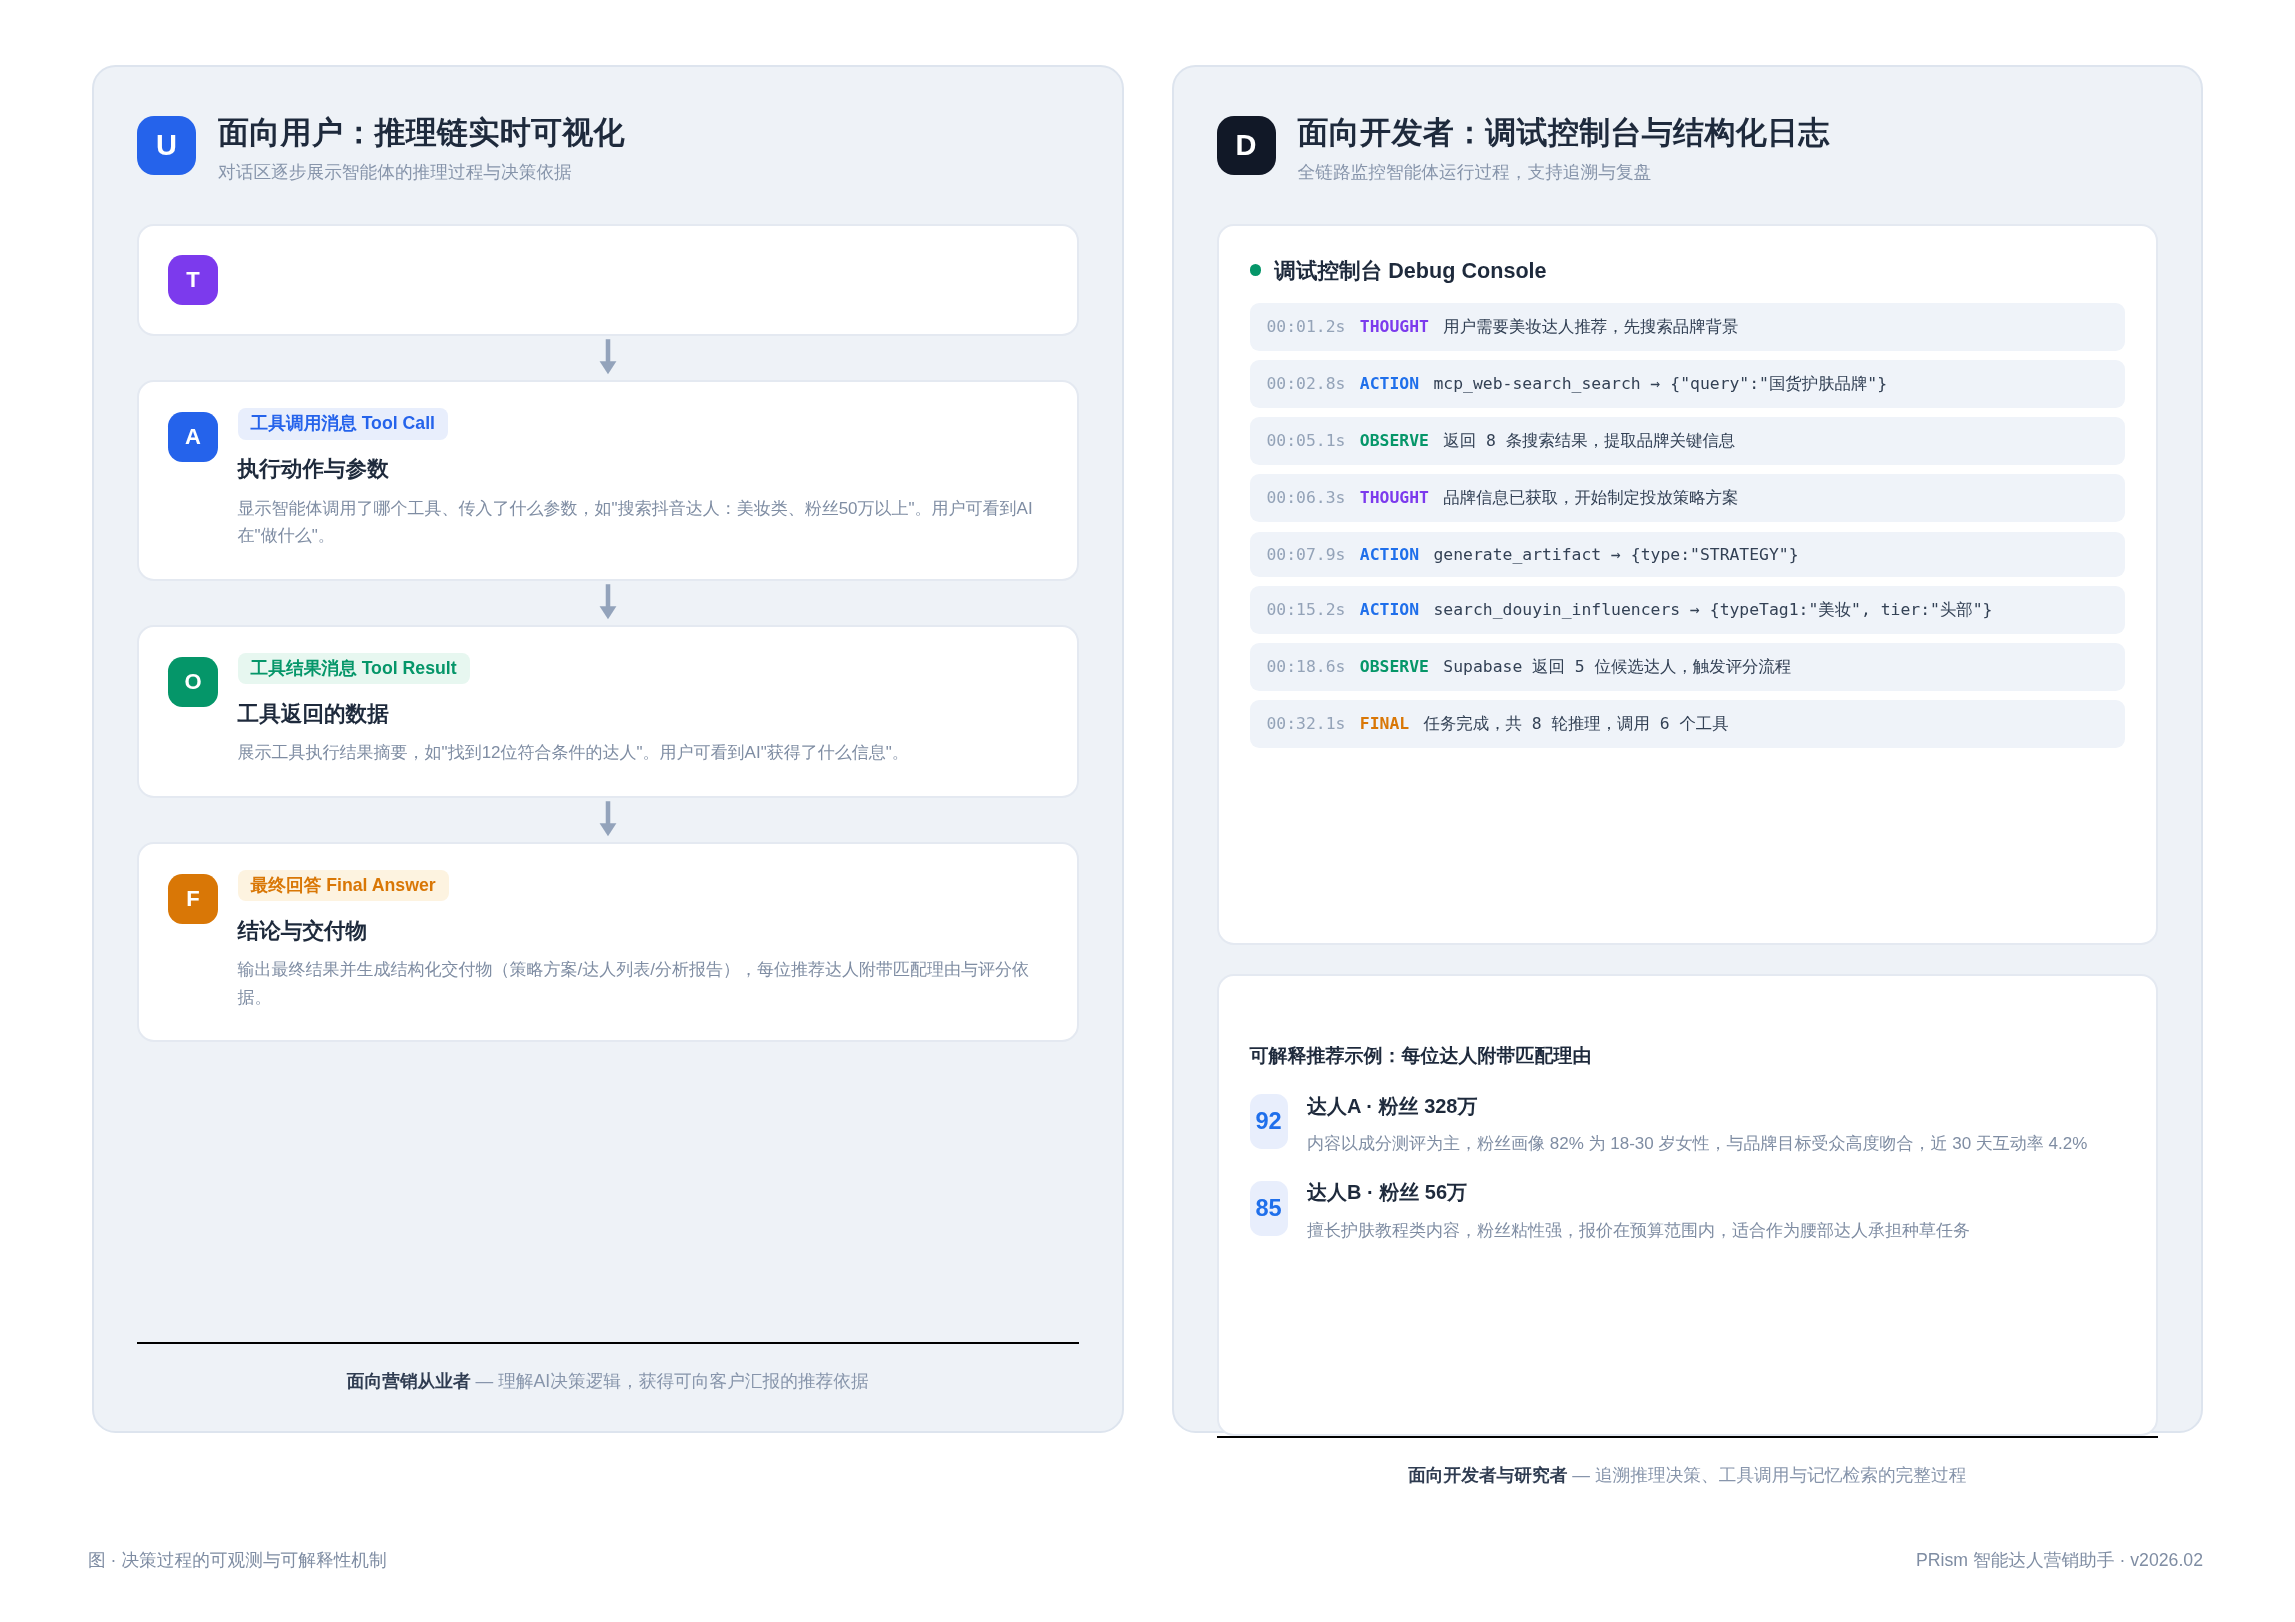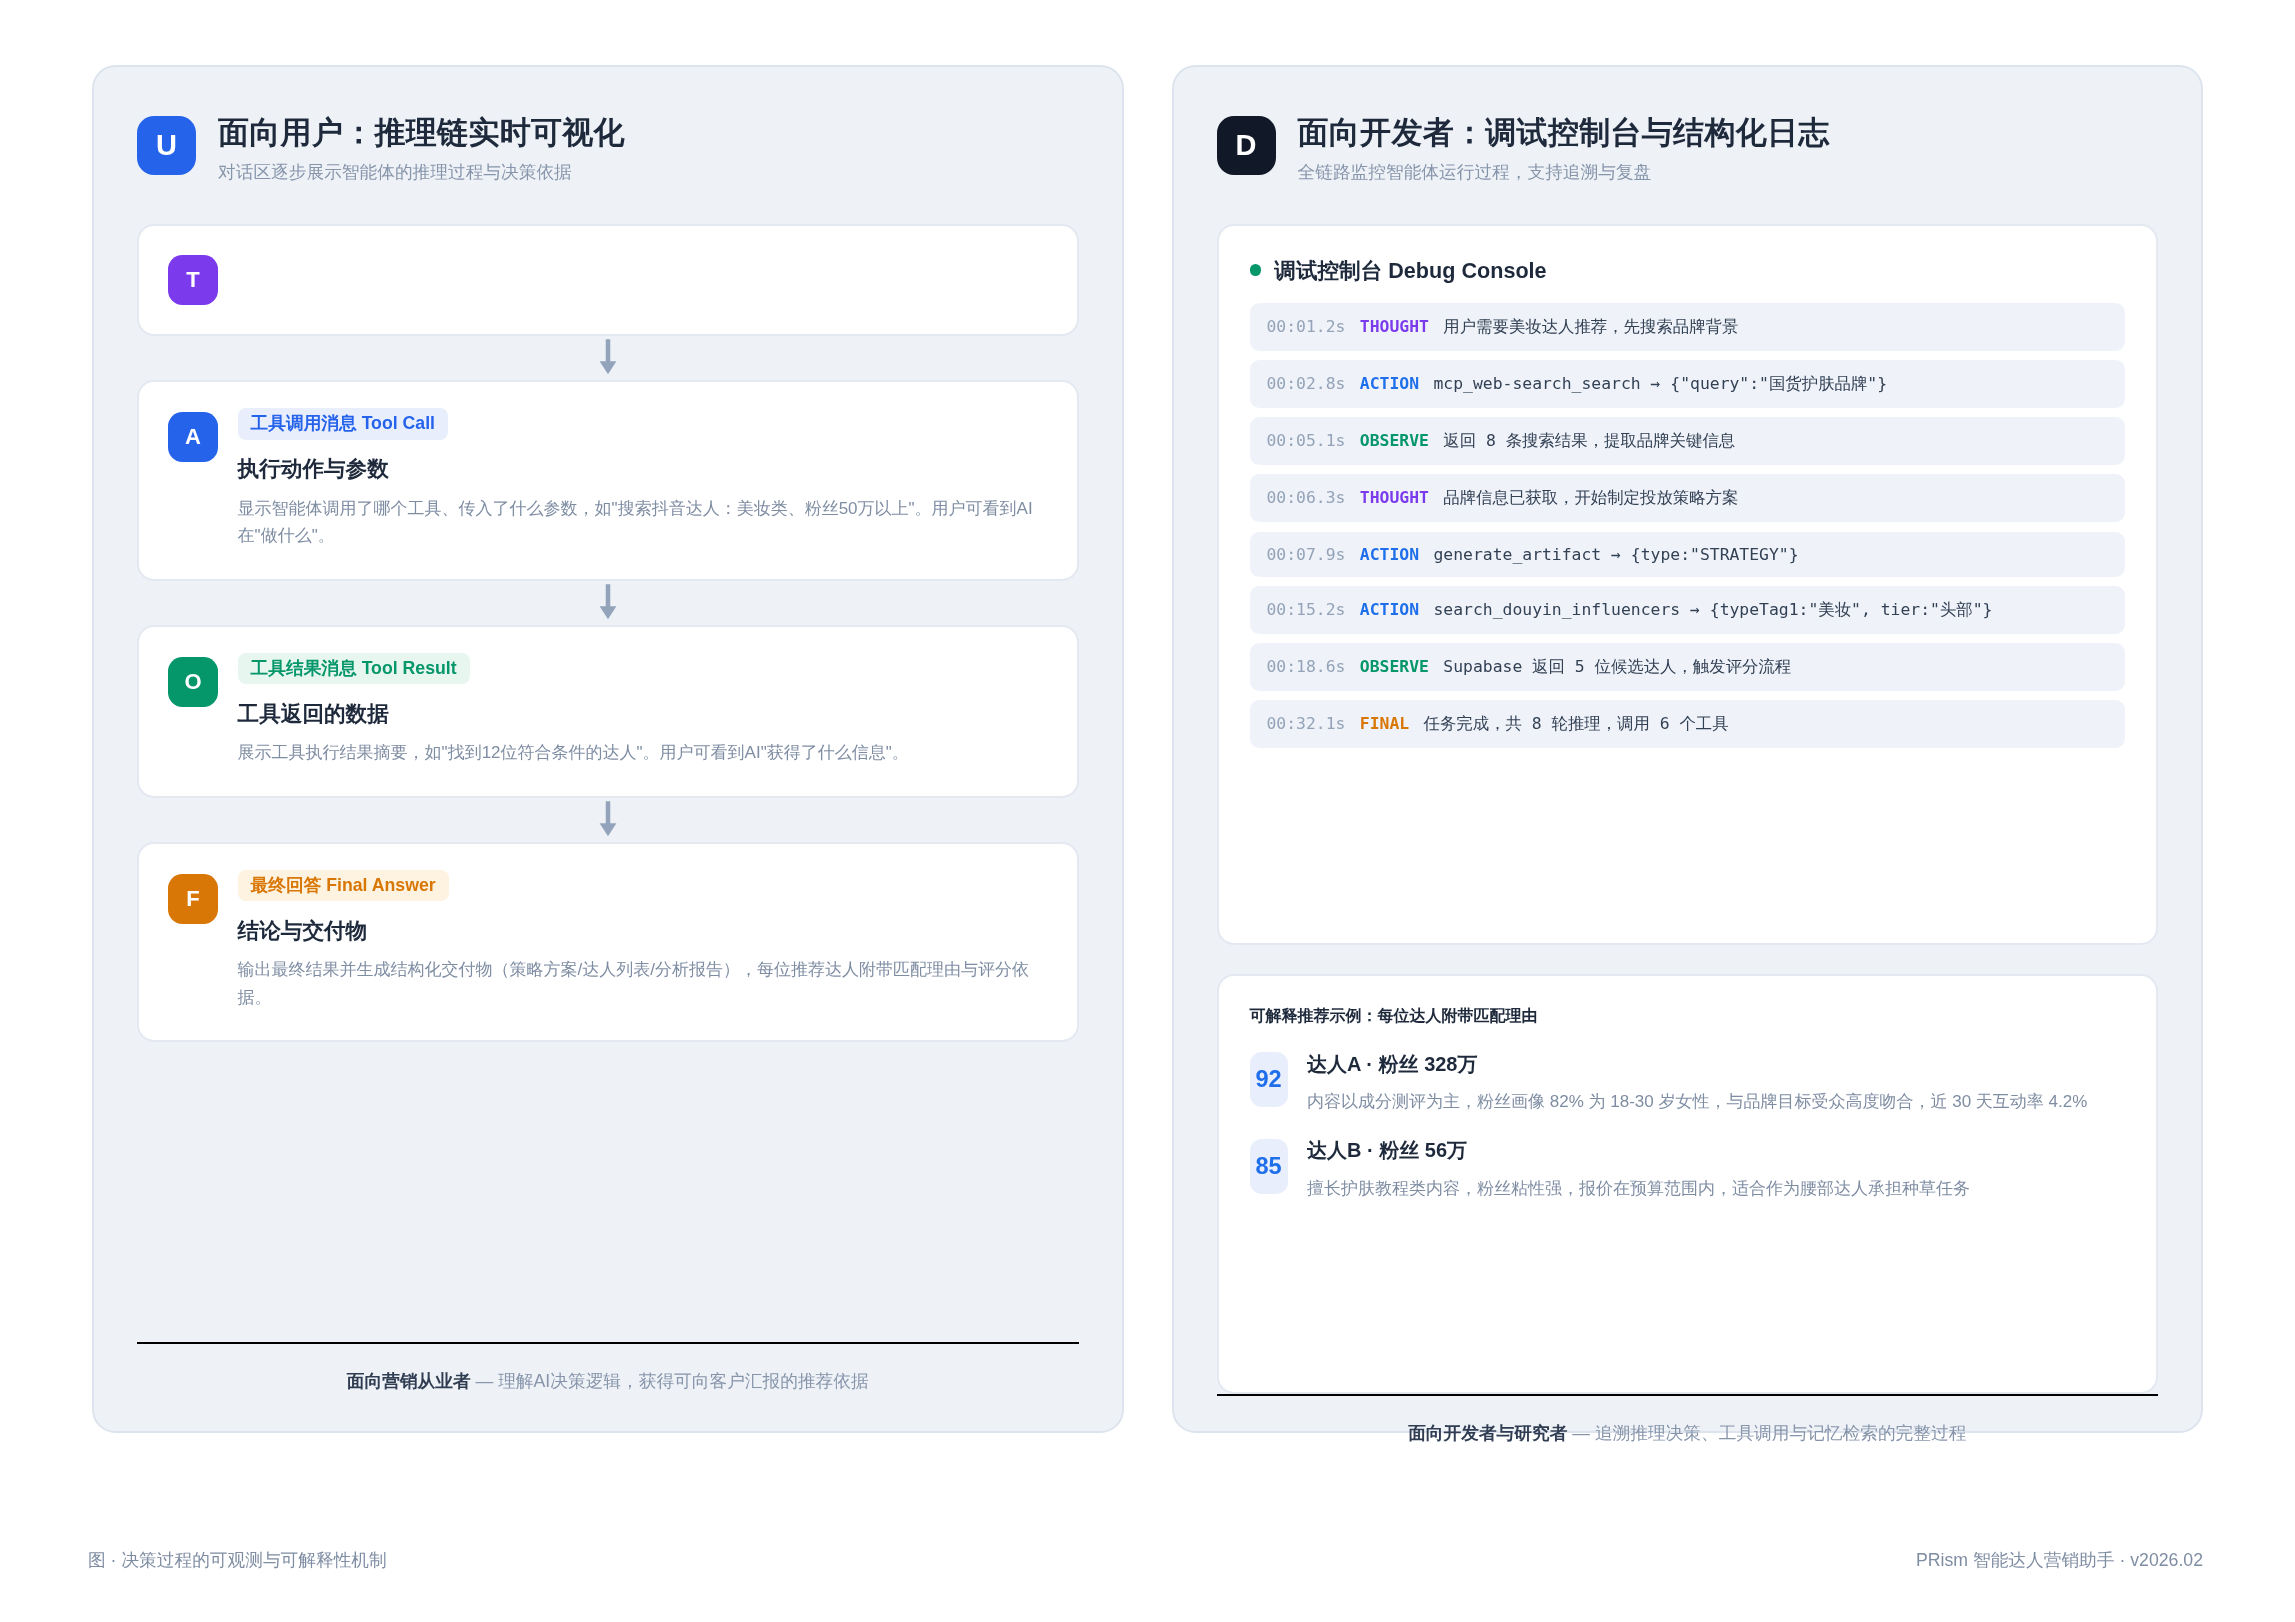--- a/index.html
+++ b/index.html
@@ -201,24 +201,25 @@
   .log-kind.action  { color: #1f6feb; }
   .log-kind.observe { color: #059669; }
   .log-kind.final   { color: #d97706; }
   .log-msg { color: #334155; }
 
   .console-spacer { height: 164px; }
 
   
   .rec-card { margin-top: 29px; }
   .rec-title {
-    font-size: 16px;
+    font-size: 19px;
     font-weight: bold;
     color: #1e2a3c;
     margin-bottom: 23.6px;
+    margin-top: 37px;
   }
   .rec-item {
     display: flex;
     gap: 19.6px;
     align-items: flex-start;
     margin-bottom: 22px;
   }
   .rec-score {
     width: 38px;
     height: 55px;

